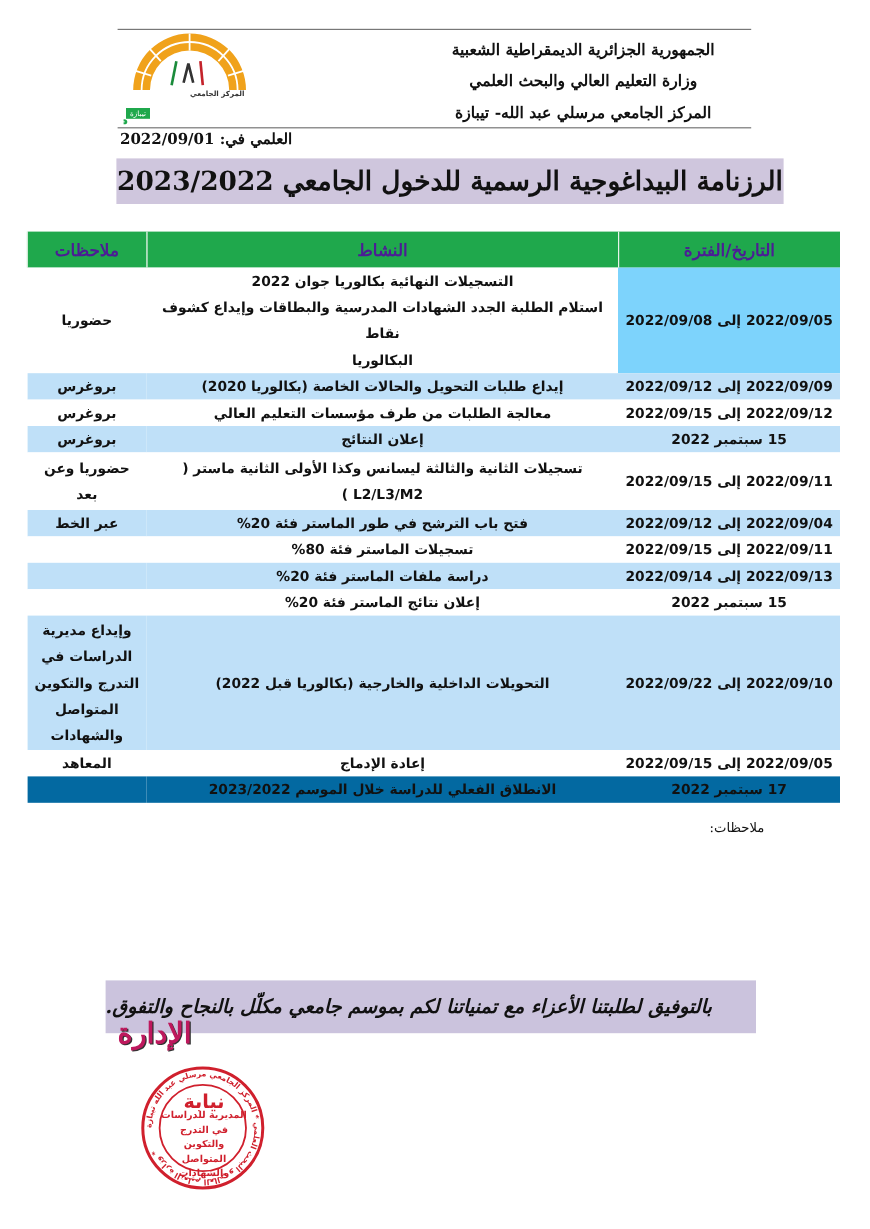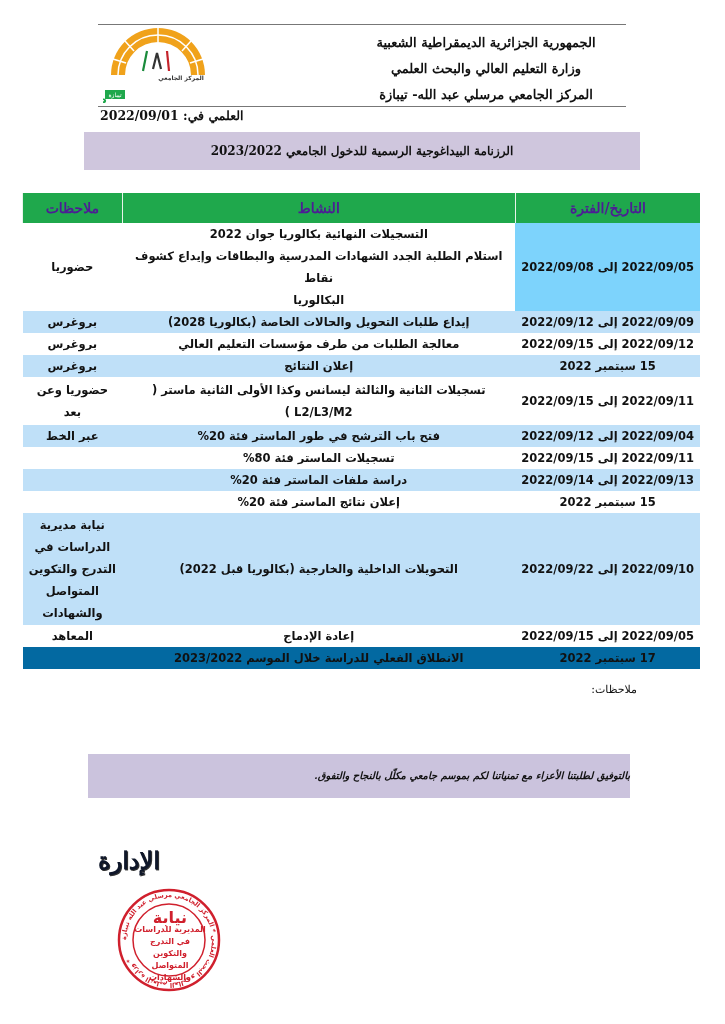--- a/index.html
+++ b/index.html
@@ -13,23 +13,23 @@
     direction: rtl; text-align: center;
     font-family: "DejaVu Serif", serif; font-weight: bold; font-size: 13px;
     line-height: 26px;
   }
   .logo { position: absolute; left: 103px; top: 27px; width: 110px; height: 82px; }
   .date-line {
     position: absolute; left: 100px; top: 108px; direction: rtl;
     font-family: "DejaVu Serif", serif; font-weight: bold; font-size: 12.5px;
   }
   .title-banner {
-    position: absolute; left: 84px; top: 132px; width: 556px; height: 38px;
+    position: absolute; left: 97px; top: 132px; width: 556px; height: 38px;
     background: #cfc6dd; direction: rtl; text-align: center;
-    font-family: "DejaVu Serif", serif; font-weight: bold; font-size: 12px;
+    font-family: "DejaVu Serif", serif; font-weight: bold; font-size: 22px;
     line-height: 38px;
   }
   table.cal {
     position: absolute; left: 22px; top: 193px; width: 678px;
     border-collapse: collapse; direction: rtl;
     font-family: "DejaVu Sans", sans-serif; font-size: 11.5px;
   }
   table.cal td, table.cal th { padding: 0 6px; text-align: center; vertical-align: middle; }
   table.cal th {
     background: #1fa84c; color: #4c1d95; height: 30px; font-size: 14px;
@@ -50,29 +50,29 @@
   .line { display: block; }
   .notes {
     position: absolute; right: 88px; top: 683px; width: 600px; direction: rtl;
     font-family: "DejaVu Serif", serif; font-size: 12.5px; font-weight: bold;
   }
   .notes .label { font-size: 11px; font-weight: normal; margin-bottom: 6px; }
   .notes ul { list-style: none; margin: 0; padding: 0 6px 0 0; }
   .notes li { line-height: 25px; }
   .notes li .dash { display: inline-block; width: 22px; }
   .wish {
-    position: absolute; left: 88px; top: 754px; width: 542px; height: 44px;
-    background: #cbc3dd; direction: rtl; text-align: right;
+    position: absolute; left: 88px; top: 817px; width: 542px; height: 44px;
+    background: #cbc3dd; direction: rtl; text-align: left;
     font-family: "DejaVu Serif", serif; font-style: italic; font-weight: bold;
-    font-size: 10px; line-height: 44px;
+    font-size: 16px; line-height: 44px;
   }
   .admin {
     position: absolute; left: 98px; top: 846px; direction: rtl;
     font-family: "DejaVu Serif", serif; font-weight: bold; font-size: 24px;
-    color: #0f172a; text-shadow: 1px 1px 0 #333;
+    color: #be185d; text-shadow: 1px 1px 0 #333;
   }
   .stamp { position: absolute; left: 116px; top: 887px; width: 106px; height: 106px; }
   .stamp-text {
     position: absolute; left: 134px; top: 912px; width: 72px; direction: rtl;
     text-align: center; color: #d0202d; font-weight: bold;
     font-family: "DejaVu Sans", sans-serif; font-size: 8px; line-height: 12px;
   }
 </style>
 </head>
 <body>
@@ -137,21 +137,21 @@
           <span class="line">استلام الطلبة الجدد الشهادات المدرسية والبطاقات وإيداع كشوف نقاط</span>
           <span class="line">البكالوريا</span>
         </td>
         <td class="note">
           <span class="line">حضوريا</span>
         </td>
       </tr>
       <tr class="blue" style="height: 22px;">
         <td class="date">2022/09/09 إلى 2022/09/12</td>
         <td class="act">
-          <span class="line">إيداع طلبات التحويل والحالات الخاصة (بكالوريا 2028)</span>
+          <span class="line">إيداع طلبات التحويل والحالات الخاصة (بكالوريا 2020)</span>
         </td>
         <td class="note">
           <span class="line">بروغرس</span>
         </td>
       </tr>
       <tr class="white" style="height: 22px;">
         <td class="date">2022/09/12 إلى 2022/09/15</td>
         <td class="act">
           <span class="line">معالجة الطلبات من طرف مؤسسات التعليم العالي</span>
         </td>
@@ -207,21 +207,21 @@
           <span class="line">إعلان نتائج الماستر فئة 20%</span>
         </td>
         <td class="note"></td>
       </tr>
       <tr class="blue" style="height: 112px;">
         <td class="date">2022/09/10 إلى 2022/09/22</td>
         <td class="act">
           <span class="line">التحويلات الداخلية والخارجية (بكالوريا قبل 2022)</span>
         </td>
         <td class="note">
-          <span class="line">نيابة مديرية</span>
+          <span class="line">وإيداع مديرية</span>
           <span class="line">الدراسات في</span>
           <span class="line">التدرج والتكوين</span>
           <span class="line">المتواصل</span>
           <span class="line">والشهادات</span>
         </td>
       </tr>
       <tr class="white" style="height: 22px;">
         <td class="date">2022/09/05 إلى 2022/09/15</td>
         <td class="act">
           <span class="line">إعادة الإدماج</span>

